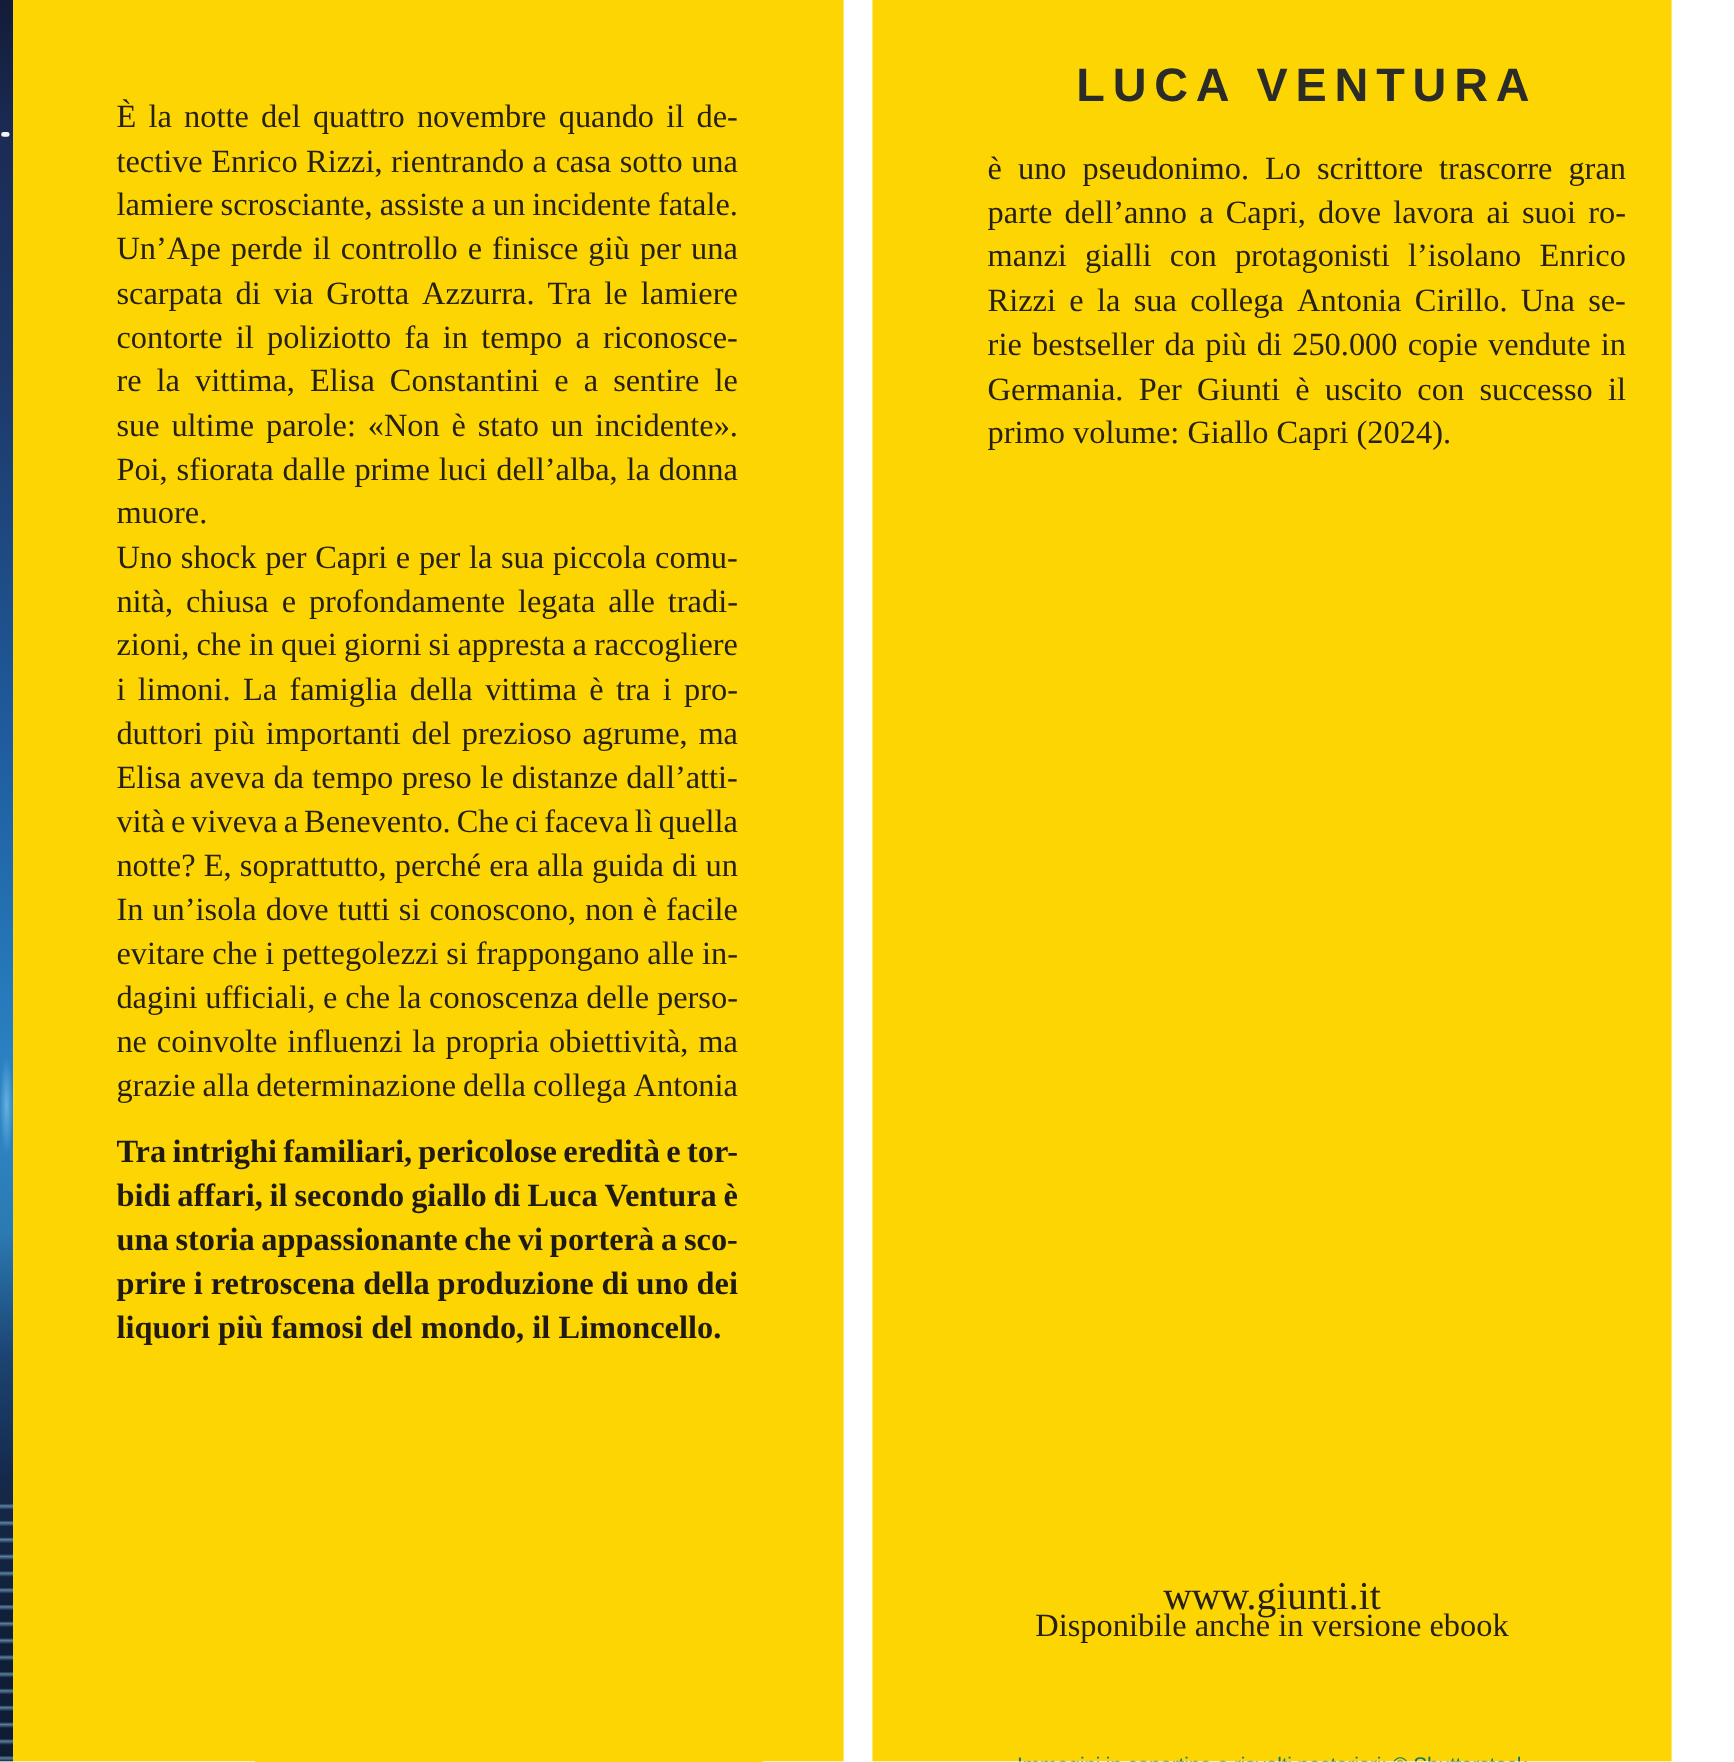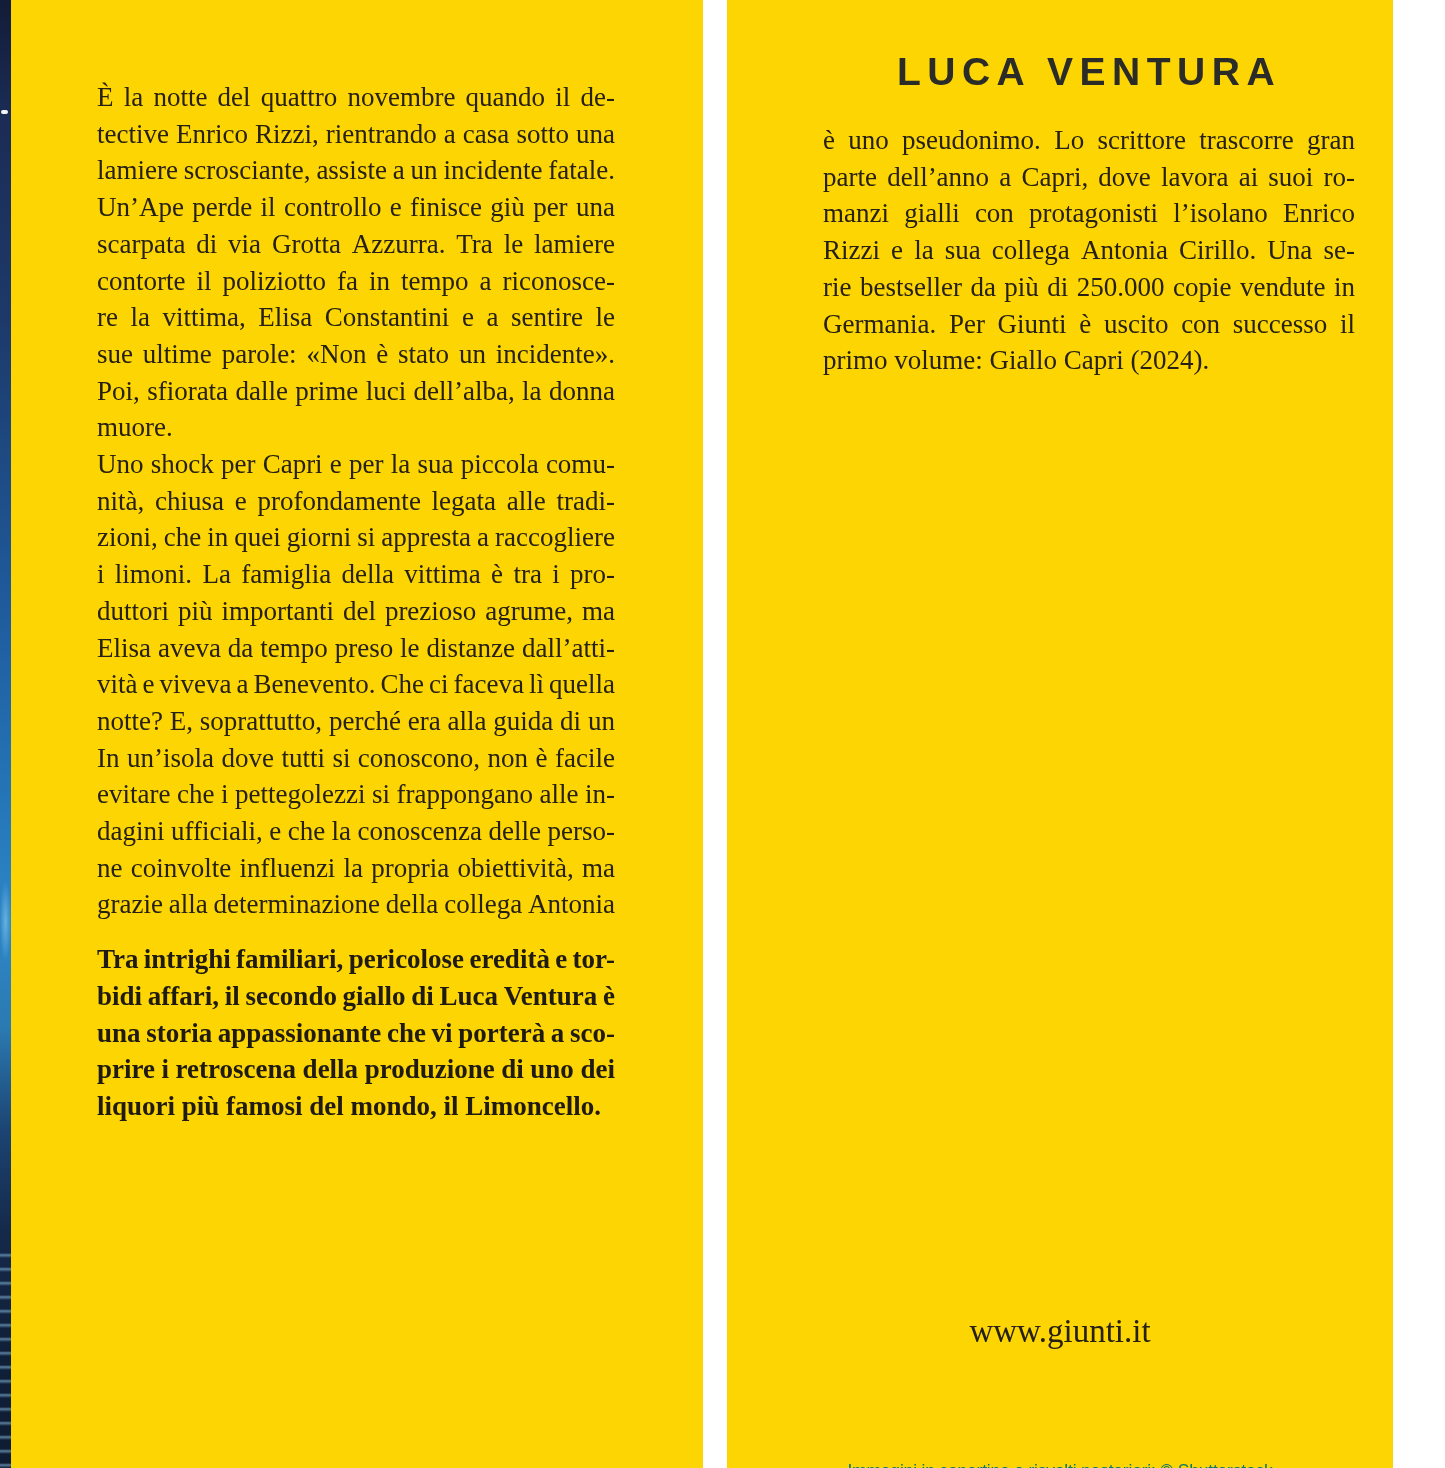--- a/index.html
+++ b/index.html
@@ -414,14 +414,15 @@
           <span>uscito</span>
           <span>con</span>
           <span>successo</span>
           <span>il</span>
         </div>
       </div>
     <div class="lastline"><span>primo volume: </span><span class="it">Giallo Capri</span><span> (2024).</span></div>
   </div>
 
   <div class="footer-line website">www.giunti.it</div>
+  <div class="footer-line ebook">Disponibile anche in versione ebook</div>
   <div class="footer-line credits">Immagini in copertina e risvolti posteriori: © Shutterstock</div>
 </section>
 
 </body></html>

